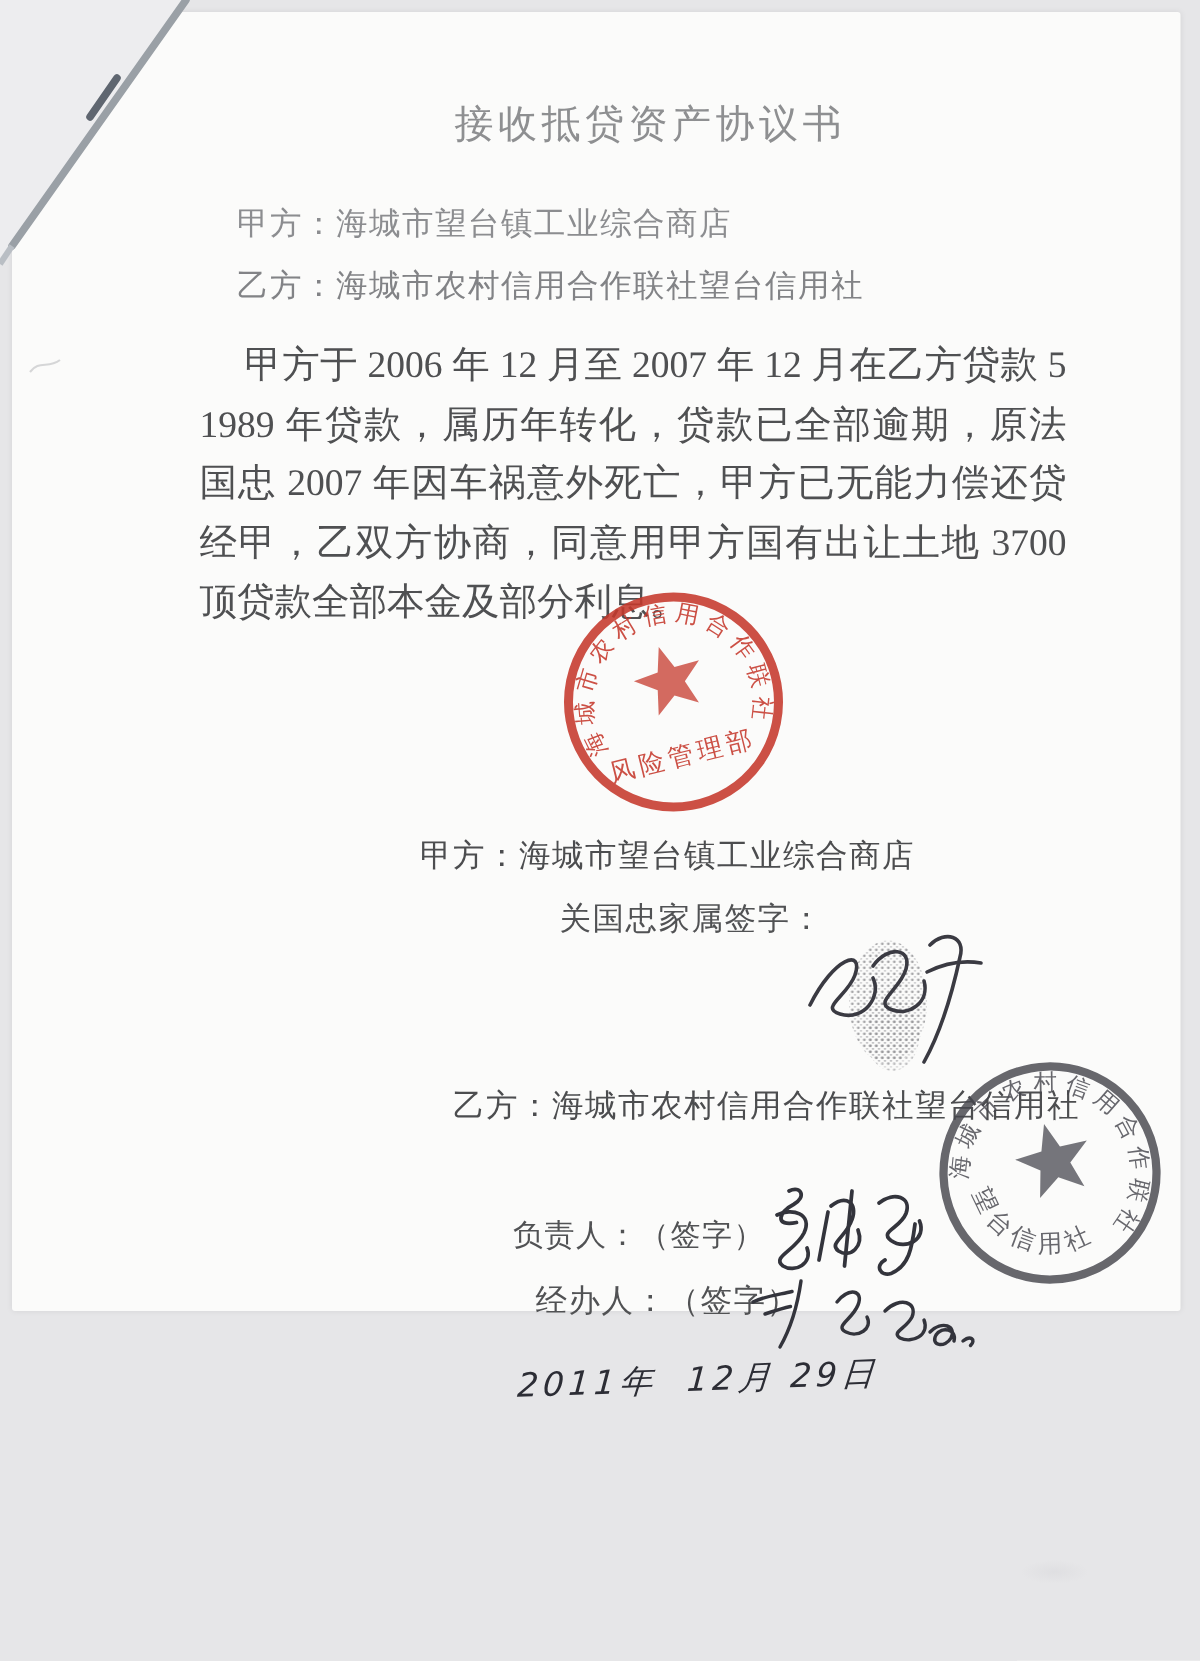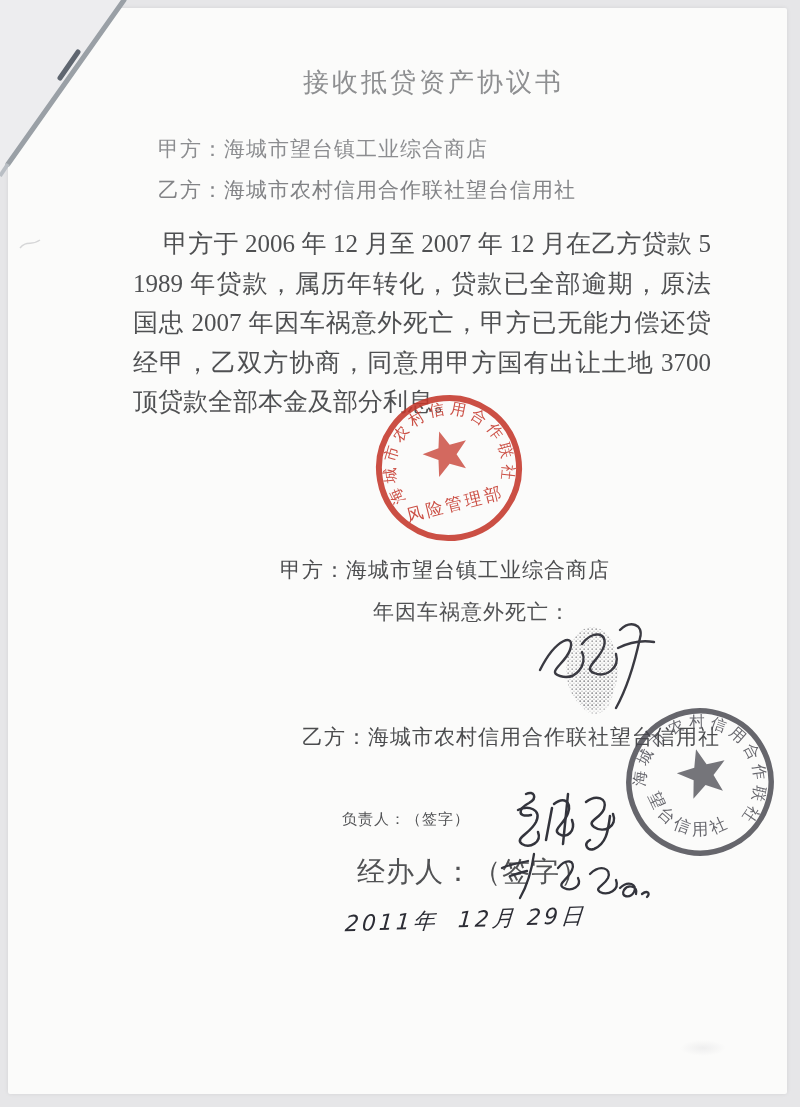--- a/index.html
+++ b/index.html
@@ -1,32 +1,32 @@
 <!DOCTYPE html>
 <html><head>
 <meta charset="utf-8">
 <style>
   html,body{margin:0;padding:0;background:#e6e6e8;width:800px;height:1107px;overflow:hidden;}
   #stage{position:relative;width:800px;height:1107px;font-family:"Liberation Serif","DejaVu Serif",serif;}
-  .page{position:absolute;left:8px;top:8px;width:779px;height:1086px;background:#fbfbfa;border-radius:2px;
+  .page{position:absolute;left:8px;top:8px;width:779px;height:866px;background:#fbfbfa;border-radius:2px;
         box-shadow:0 0 4px rgba(0,0,0,.08);}
   .abs{position:absolute;}
   .pt{white-space:nowrap;}
   #title{left:295px;top:57px;font-size:26px;letter-spacing:3px;color:#8e8f91;}
   #party-a{left:150px;top:127px;font-size:21px;letter-spacing:1px;color:#8c8d90;}
   #party-b{left:150px;top:168px;font-size:21px;letter-spacing:1px;color:#828386;}
   #body{left:125px;top:216px;width:578px;font-size:25px;line-height:39.5px;color:#4f5052;}
   .body-line{text-align:justify;text-align-last:justify;height:39.5px;overflow:hidden;}
   .body-line.first{padding-left:30px;}
   .body-line.last{text-align:center;text-align-last:left;}
   #mid-a{left:272px;top:548px;font-size:21px;letter-spacing:1px;color:#4c4d4f;}
   #family-label{left:365px;top:590px;font-size:21px;letter-spacing:1px;color:#515254;}
   #mid-b{left:294px;top:715px;font-size:21px;letter-spacing:1px;color:#4c4d4f;}
-  #resp-label{left:334px;top:802px;font-size:15px;letter-spacing:1px;color:#515254;}
-  #handler-label{left:349px;top:845px;font-size:28px;letter-spacing:1px;color:#515254;font-family:Liberation Serif, serif;}
+  #resp-label{left:334px;top:802px;font-size:20px;letter-spacing:1px;color:#515254;}
+  #handler-label{left:349px;top:845px;font-size:21px;letter-spacing:1px;color:#515254;font-family:Liberation Serif, serif;}
   #date{left:337px;top:897px;font-size:22px;letter-spacing:3px;color:#2c2d35;
         font-family:"DejaVu Sans",sans-serif;font-style:italic;transform:rotate(-2deg) skewX(-6deg);white-space:pre;}
   #seal-risk{left:361px;top:380px;}
   #seal-branch{left:607px;top:689px;}
   #fingerprint{left:547px;top:612px;}
   #sig-family{left:522px;top:600px;}
   #sig-resp{left:488px;top:778px;}
   #sig-handler{left:488px;top:836px;}
   #fold{left:-8px;top:-8px;}
   #speck{left:10px;top:228px;opacity:.45;}
@@ -57,21 +57,21 @@
 
     <div id="body" class="abs">
       <div class="body-line first">甲方于 2006 年 12 月至 2007 年 12 月在乙方贷款 5 笔，</div>
       <div class="body-line">1989 年贷款，属历年转化，贷款已全部逾期，原法人代表关</div>
       <div class="body-line">国忠 2007 年因车祸意外死亡，甲方已无能力偿还贷款本息。</div>
       <div class="body-line">经甲，乙双方协商，同意用甲方国有出让土地 3700 m²， 抵</div>
       <div class="body-line last">顶贷款全部本金及部分利息。</div>
     </div>
 
     <div id="mid-a" class="abs pt">甲方：海城市望台镇工业综合商店</div>
-    <div id="family-label" class="abs pt">年因车祸意外死亡：</div>
+    <div id="family-label" class="abs pt">关国忠家属签字：</div>
     <div id="mid-b" class="abs pt">乙方：海城市农村信用合作联社望台信用社</div>
     <div id="resp-label" class="abs pt">负责人：（签字）</div>
     <div id="handler-label" class="abs pt">经办人：（签字）</div>
     <div id="date" class="abs">2011年  12月 29日</div>
 
     <svg id="fingerprint" class="abs" width="75" height="100">
       <defs>
         <pattern id="fp-dots" width="4" height="4" patternUnits="userSpaceOnUse">
           <circle cx="1.2" cy="1.2" r="0.9" fill="#8f8f93"></circle>
           <circle cx="3" cy="3.2" r="0.6" fill="#a6a6aa"></circle>

